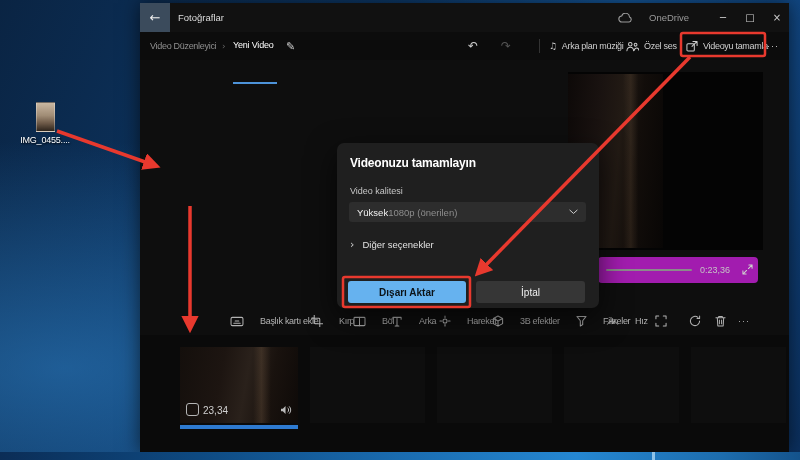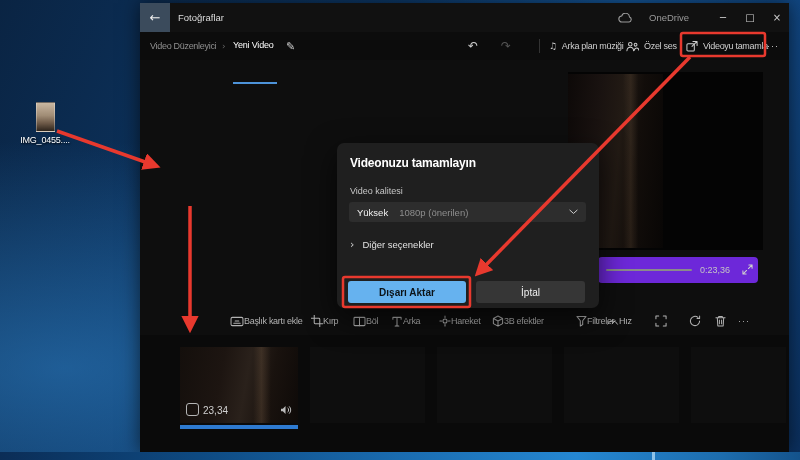--- a/index.html
+++ b/index.html
@@ -59,44 +59,44 @@
   #proj-play{left:9px;top:17px;width:20px;height:20px;border:1px solid #b9b9b9;border-radius:50%;
     background:rgba(40,40,40,.55);display:flex;align-items:center;justify-content:center;
     color:#d6d6d6;font-size:7px;padding-left:1px;box-sizing:border-box;}
 
   
   #preview{left:428px;top:69px;width:195px;height:178px;background:#040404;}
   #preview-video{left:0;top:2px;width:95px;height:174px;
     background:
       linear-gradient(90deg, transparent 58%, rgba(125,98,72,.22) 66%, transparent 74%),
       linear-gradient(95deg,#0d0908 0%,#191210 30%,#221a14 52%,#120d0a 70%,#080605 100%);}
-  #playbar{left:458px;top:254px;width:160px;height:26px;background:#6d28d9;border-radius:4px;z-index:2;}
+  #playbar{left:458px;top:254px;width:160px;height:26px;background:#a21caf;border-radius:4px;z-index:2;}
   #seek{left:8px;top:12px;width:86px;height:2px;background:#8a8a8a;border-radius:1px;cursor:pointer;}
   #time{left:100px;top:0;height:26px;width:32px;display:flex;align-items:center;justify-content:flex-end;
     font-size:9px;color:#c4c4c4;}
   #expand{left:144px;top:7px;color:#cfcfcf;cursor:pointer;}
 
   
   #dialog{left:197px;top:140px;width:262px;height:165px;background:#1f1f1f;border-radius:7px;
     box-shadow:0 10px 30px rgba(0,0,0,.65);z-index:10;}
   #dlg-title{left:13px;top:13px;font-size:12px;font-weight:bold;color:#fff;letter-spacing:-.2px;}
   #dlg-quality-label{left:13px;top:43px;font-size:9px;color:#c6c6c6;}
   #dlg-select{left:12px;top:59px;width:237px;height:20px;background:#2d2d2d;border-radius:3px;
-    display:flex;align-items:center;padding:0 8px;box-sizing:border-box;gap:11px;font-size:9.5px;cursor:pointer;}
+    display:flex;align-items:center;padding:0 8px;box-sizing:border-box;gap:0;font-size:9.5px;cursor:pointer;}
   #dlg-select .val{color:#f0f0f0;} #dlg-select .hint{color:#8d8d8d;}
   #dlg-select .chev{margin-left:auto;color:#cfcfcf;}
   #dlg-expander{left:13px;top:95px;display:flex;align-items:center;gap:8px;color:#e2e2e2;font-size:9.5px;cursor:pointer;}
   #dlg-expander .chev-r{font-size:11px;color:#cfcfcf;}
   .dlg-btn{top:138px;height:22px;border-radius:3px;display:flex;align-items:center;justify-content:center;
     font-size:10px;cursor:pointer;}
   #btn-export{left:11px;width:118px;background:#66b2ef;color:#0c1318;font-weight:bold;}
   #btn-cancel{left:139px;width:109px;background:#363636;color:#f0f0f0;}
 
   
-  .et{top:306px;height:24px;display:flex;align-items:center;gap:0;color:#b3b3b3;
+  .et{top:306px;height:24px;display:flex;align-items:center;gap:16px;color:#b3b3b3;
     font-size:9px;letter-spacing:-.3px;cursor:pointer;}
   #et-card{left:90px;} #et-crop{left:171px;} #et-split{left:213px;} #et-text{left:251px;}
   #et-motion{left:299px;} #et-3d{left:352px;} #et-filter{left:436px;} #et-speed{left:466px;}
   #et-frame{left:515px;} #et-rotate{left:549px;} #et-trash{left:575px;}
   #et-more{left:598px;letter-spacing:1px;color:#b3b3b3;}
 
   
   #timeline{left:0;top:332px;width:649px;height:117px;background:#0a0a0a;}
   .slot{top:12px;width:115px;height:76px;background:#0e0e0e;}
   #slot1{left:170px;} #slot2{left:297px;} #slot3{left:424px;} #slot4{left:551px;width:95px;}

